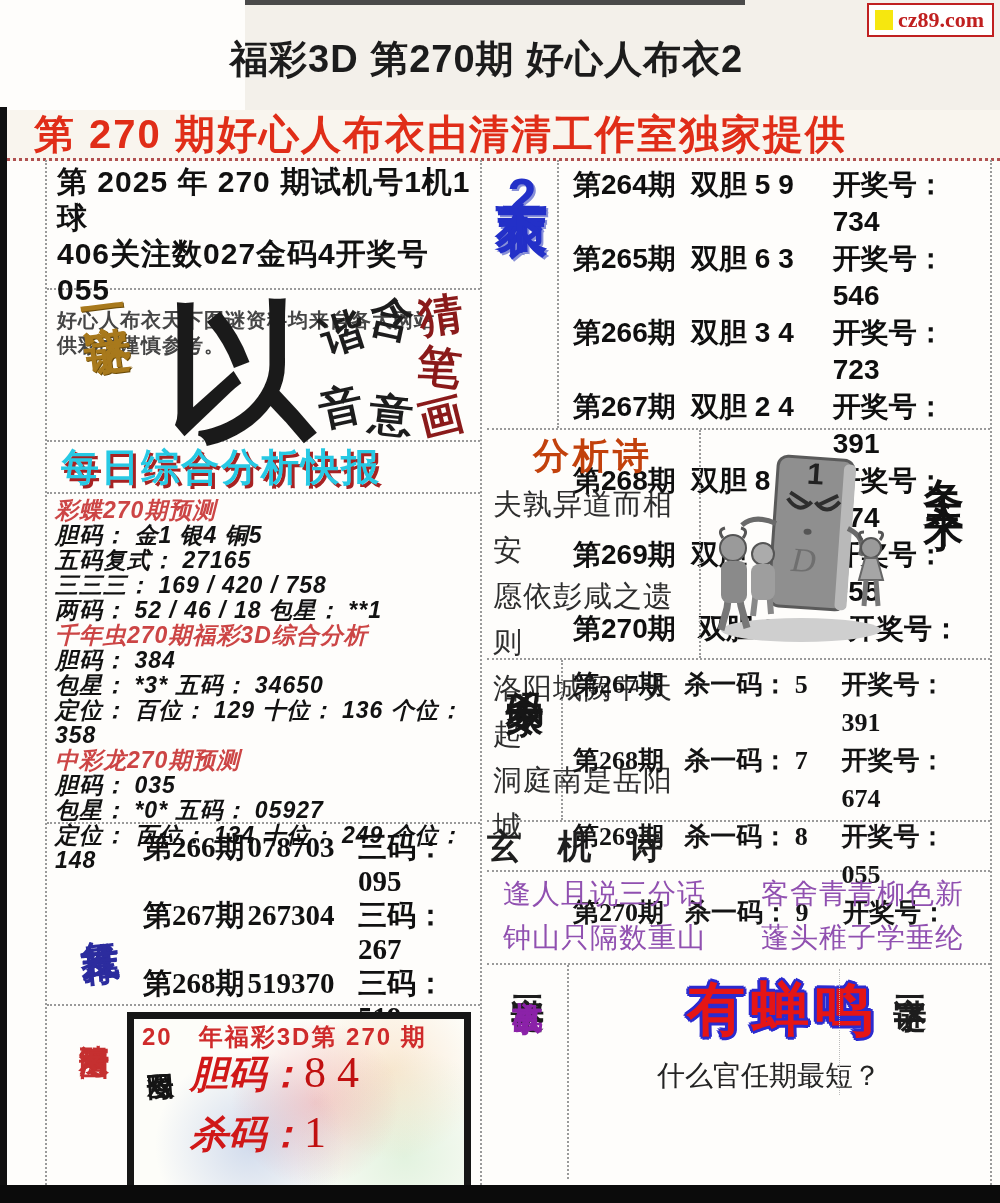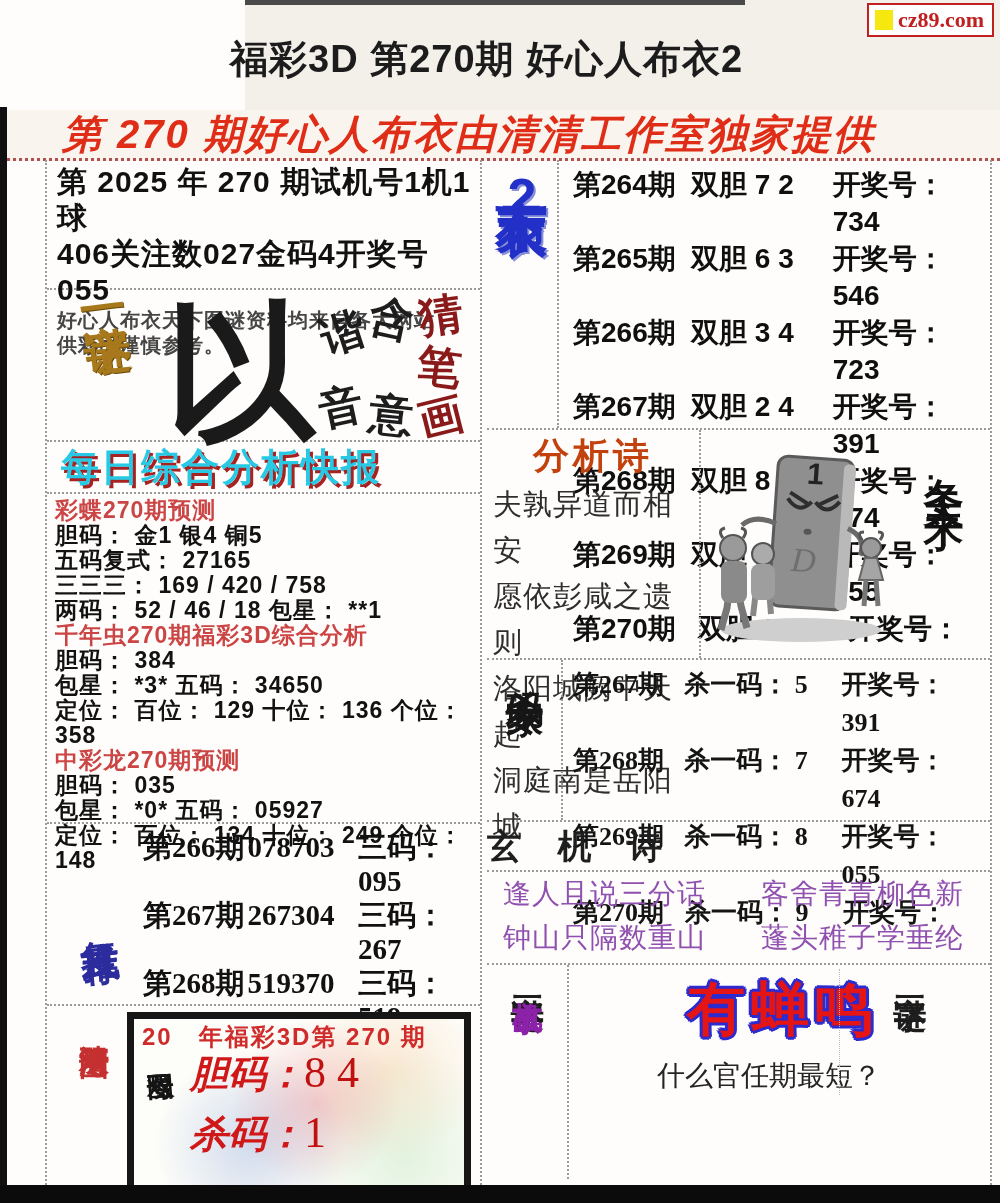--- a/index.html
+++ b/index.html
@@ -14,21 +14,21 @@
         padding:2px 8px 2px 6px;display:flex;align-items:center;gap:5px;}
   .logo-sq{width:18px;height:20px;background:#f6e70f;}
   .logo-text{color:#c02020;font-family:"Liberation Serif",serif;font-size:22px;font-weight:bold;}
 
   
   .leftbar{position:absolute;left:0;top:107px;width:7px;height:1096px;background:#101010;}
   .bottombar{position:absolute;left:0;top:1185px;width:1000px;height:18px;background:#0b0b0b;}
 
   .banner{position:absolute;left:7px;top:110px;width:993px;height:48px;background:#f9f5ee;
           border-bottom:3px dotted #b05050;display:flex;align-items:center;}
-  .banner span{margin-left:55px;font-size:40px;font-weight:bold;color:#e02d18;letter-spacing:2px;font-style:italic;}
+  .banner span{margin-left:27px;font-size:40px;font-weight:bold;color:#e02d18;letter-spacing:2px;}
 
   .dotted-b{border-bottom:2px dotted #9a9a9a;}
   .dotted-r{border-right:2px dotted #9a9a9a;}
 
   
   .leftcol{position:absolute;left:45px;top:160px;width:433px;height:1025px;
            border-left:2px dotted #9a9a9a;border-right:2px dotted #9a9a9a;}
   .intro{height:124px;padding:4px 0 0 10px;}
   .intro .big{font-size:30px;font-weight:bold;color:#111;line-height:36px;letter-spacing:1px;}
   .intro .note{font-size:20px;font-weight:bold;color:#454545;line-height:25px;letter-spacing:1px;}
@@ -46,21 +46,21 @@
   .hints span:nth-child(3){left:102px;top:-6px;transform:rotate(-8deg);color:#8a1a1a;}
   .hints span:nth-child(4){left:100px;top:46px;transform:rotate(8deg);color:#8a1a1a;}
   .hints span:nth-child(5){left:2px;top:86px;transform:rotate(-12deg);}
   .hints span:nth-child(6){left:52px;top:94px;transform:rotate(6deg);}
   .hints span:nth-child(7){left:102px;top:96px;transform:rotate(-14deg);color:#8a1a1a;}
 
   .rtitle{height:50px;display:flex;align-items:center;}
   .rtitle span{margin-left:14px;font-size:38px;font-weight:bold;color:#27c9e4;letter-spacing:2px;
                text-shadow:3px 3px 0 #a82222;}
 
-  .daily{height:324px;padding:4px 0 0 8px;}
+  .daily{height:324px;padding:4px 0 0 8px;font-style:italic;}
   .daily .sec-h{font-size:23px;font-weight:bold;color:#cc4545;line-height:25px;letter-spacing:1px;}
   .daily .sec-l{font-size:23px;font-weight:bold;color:#121212;line-height:25px;letter-spacing:1px;}
 
   .fushi{height:180px;display:flex;}
   .fushi-label{width:96px;display:flex;align-items:center;justify-content:center;}
   .fushi-label span{writing-mode:vertical-rl;text-orientation:upright;font-family:"Liberation Serif",serif;
                     font-size:38px;font-weight:bold;color:#2c2c9e;transform:rotate(-5deg);letter-spacing:2px;}
   .fushi-rows{flex:1;padding-top:6px;}
   .f-row{display:flex;font-family:"Liberation Serif",serif;font-weight:bold;font-size:29px;line-height:34px;color:#111;}
   .f-row .c1{width:118px;}
@@ -252,21 +252,21 @@
 
   <div class="rightcol">
 
     <div class="rtop dotted-b">
       <div class="buyi-col dotted-r">
         <span>布衣天下2</span>
       </div>
       <div class="sd-table">
         <div class="sd-row">
           <span class="c1">第264期</span>
-          <span class="c2">双胆 7 2</span>
+          <span class="c2">双胆 5 9</span>
           <span class="c3">开奖号： 734</span>
         </div>
         <div class="sd-row">
           <span class="c1">第265期</span>
           <span class="c2">双胆 6 3</span>
           <span class="c3">开奖号： 546</span>
         </div>
         <div class="sd-row">
           <span class="c1">第266期</span>
           <span class="c2">双胆 3 4</span>

